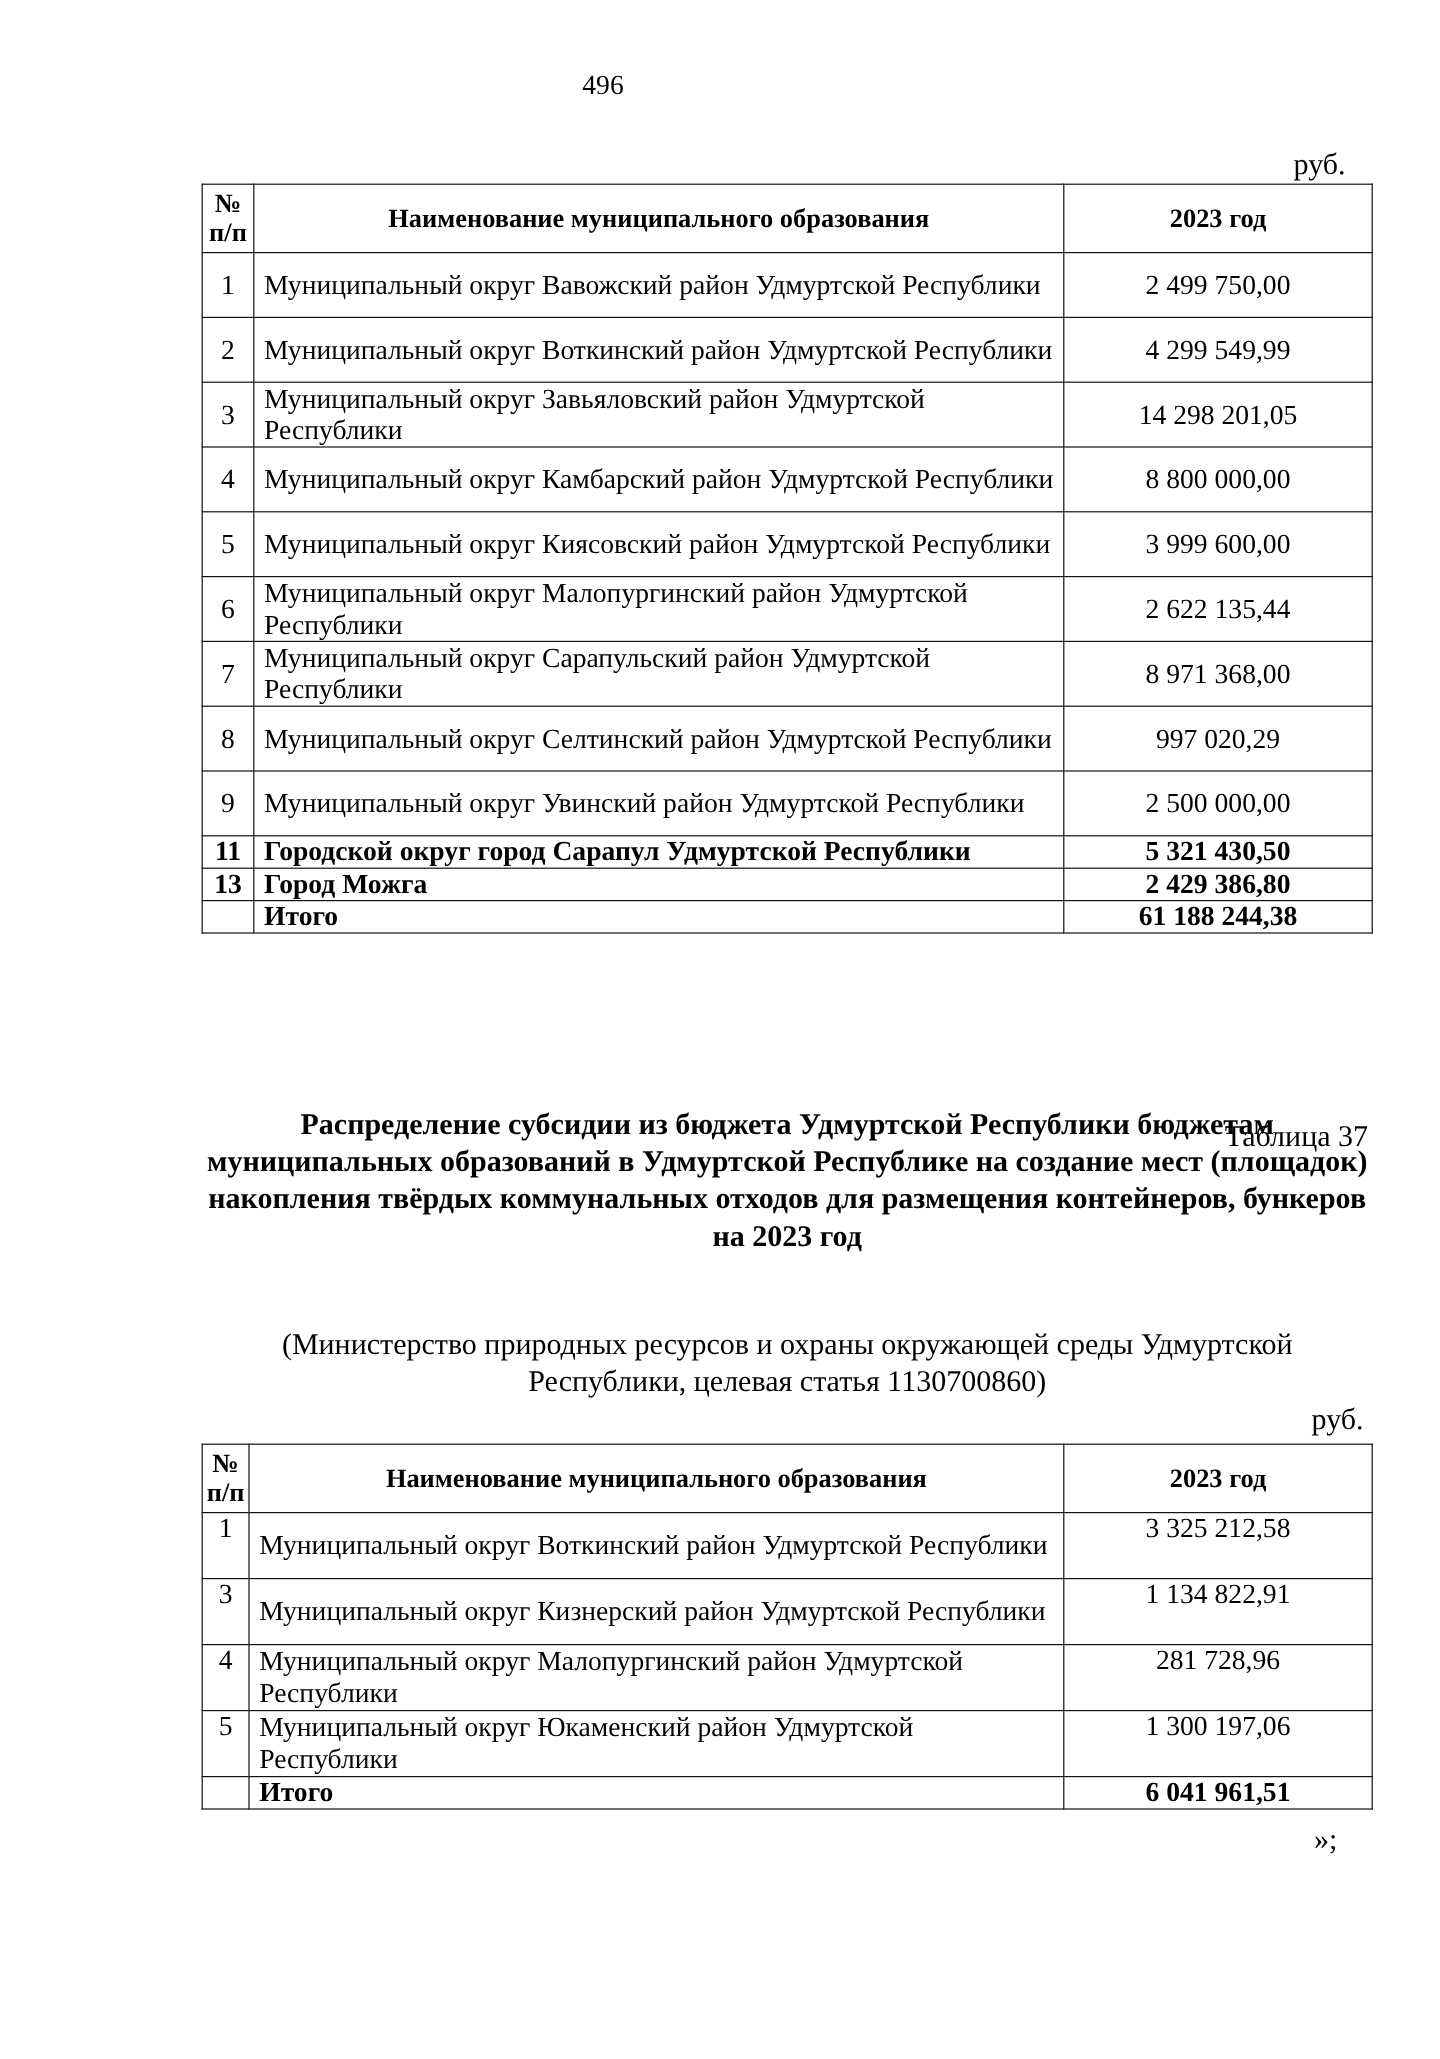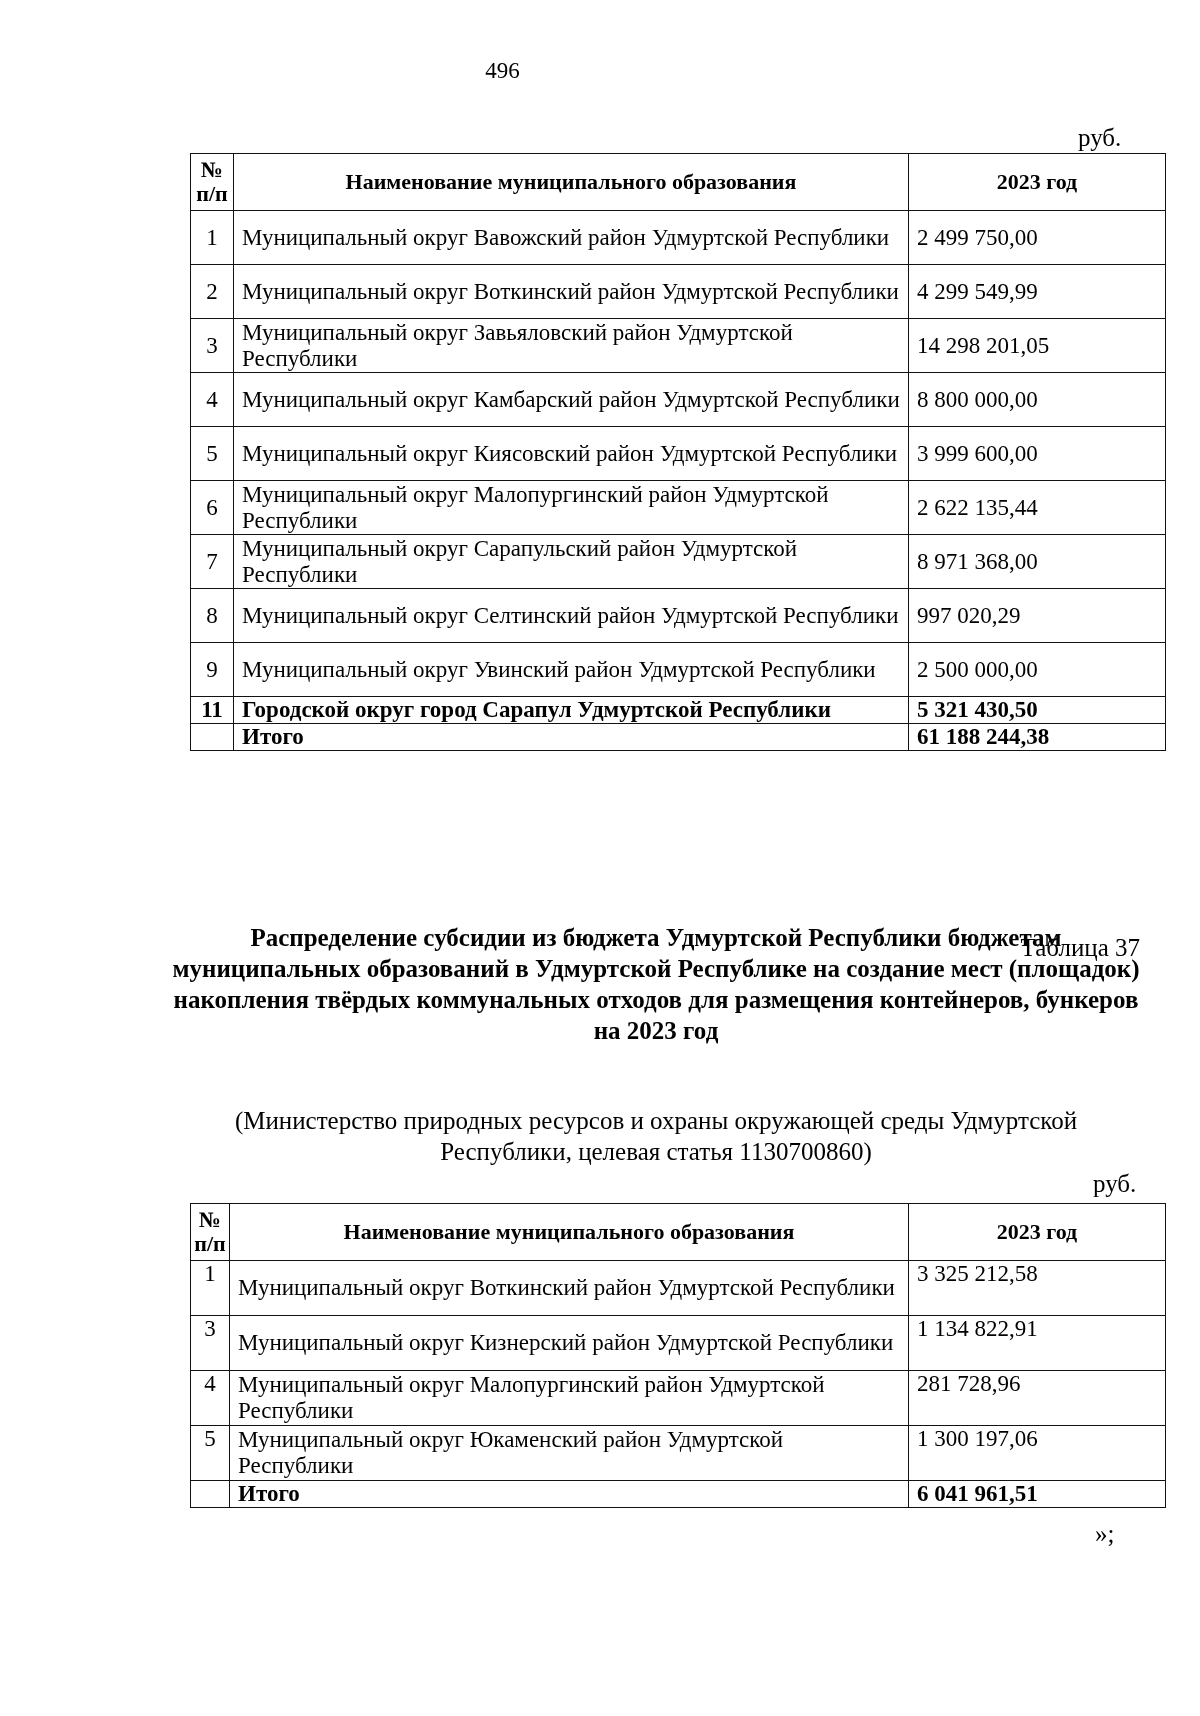--- a/index.html
+++ b/index.html
@@ -28,39 +28,38 @@
       font-size: 25px;
     }
     .unit-1 { top: 124px; left: 1078px; }
     .unit-2 { top: 1170px; left: 1093px; }
 
     table.data-table {
       position: absolute;
       border-collapse: collapse;
       font-size: 23px;
       line-height: 26px;
-      margin-left: 22px;
     }
     table.t1 { top: 153px; left: 168px; width: 976px; }
     table.t2 { top: 1203px; left: 168px; width: 976px; }
 
     table.data-table td, table.data-table th {
       border: 1.5px solid #111;
       padding: 0 8px;
       vertical-align: middle;
     }
     table.data-table th {
       font-weight: bold;
       text-align: center;
       font-size: 22px;
     }
     .col-num { width: 38px; text-align: center; padding: 0 2px !important; }
     .t2 .col-num { width: 34px; }
     .col-name { text-align: left; }
-    .col-val { width: 240px; text-align: left; }
+    .col-val { width: 240px; text-align: center; }
     .t2 .col-val { width: 240px; }
     .t1 th { height: 56px; }
     .t2 th { height: 56px; }
     .row-2line td { height: 53px; }
     .row-1line td { height: 26px; font-weight: bold; }
     .t2 .row-2line td { height: 54px; }
     .t2 .col-val-top { vertical-align: top; font-family: Liberation Serif, serif; }
     .t2 .col-num-top { vertical-align: top; }
     .total td { font-weight: bold; height: 26px; }
     .th-num { line-height: 24px; }
@@ -158,20 +157,25 @@
     <tr class="row-2line">
       <td class="col-num">9</td>
       <td class="col-name">Муниципальный округ Увинский район Удмуртской Республики</td>
       <td class="col-val">2 500 000,00</td>
     </tr>
     <tr class="row-1line">
       <td class="col-num">11</td>
       <td class="col-name">Городской округ город Сарапул Удмуртской Республики</td>
       <td class="col-val">5 321 430,50</td>
     </tr>
+    <tr class="row-1line">
+      <td class="col-num">13</td>
+      <td class="col-name">Город Можга</td>
+      <td class="col-val">2 429 386,80</td>
+    </tr>
     <tr class="total">
       <td class="col-num"></td>
       <td class="col-name">Итого</td>
       <td class="col-val">61 188 244,38</td>
     </tr>
   </tbody>
 </table>
 
 <div class="table-label">Таблица 37</div>
 <div class="table-title">Распределение субсидии из бюджета Удмуртской Республики бюджетам муниципальных образований в Удмуртской Республике на создание мест (площадок) накопления твёрдых коммунальных отходов для размещения контейнеров, бункеров на 2023 год</div>

